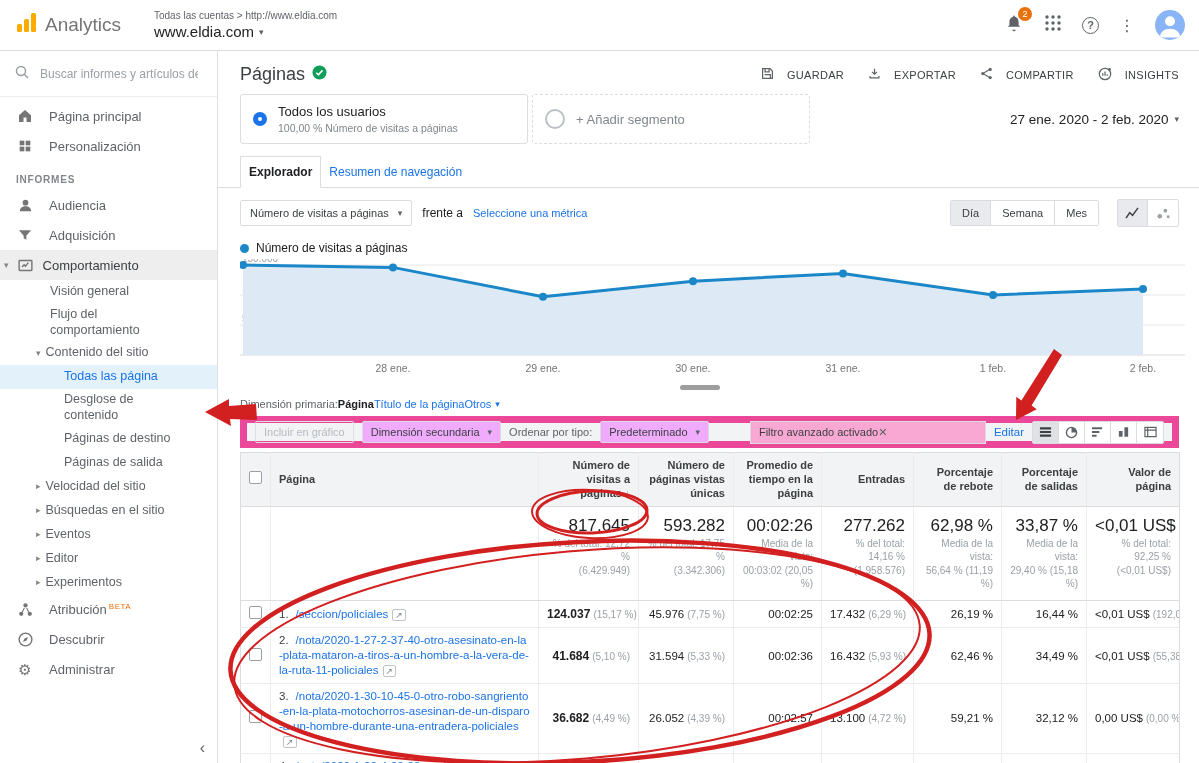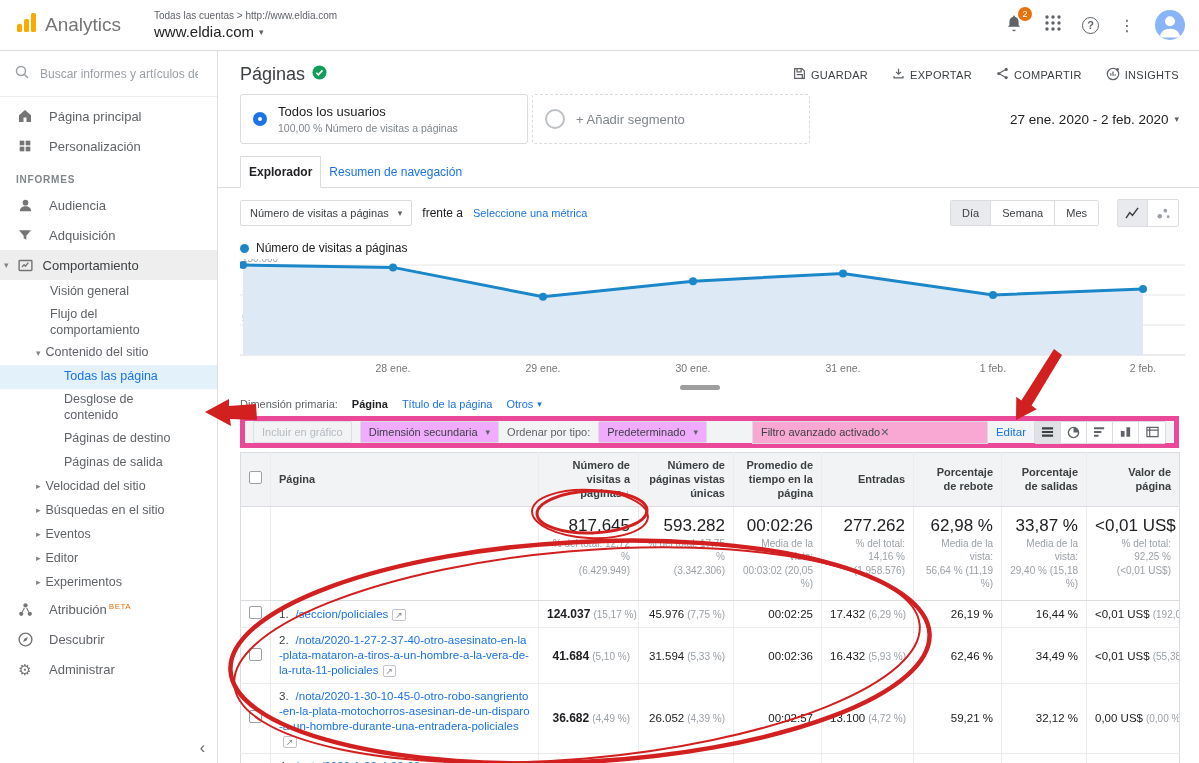--- a/index.html
+++ b/index.html
@@ -46,21 +46,21 @@
   .sm-caret{font-size:9px;color:#80868b}
   .beta{font-size:8px;color:#e8710a;vertical-align:super;margin-left:2px;letter-spacing:.5px}
   .bottom-group{}
   .collapse-btn{position:absolute;bottom:6px;right:12px;font-size:16px;color:#5f6368;cursor:pointer}
 
   
   .main{flex:1;position:relative;overflow:hidden;background:#fff}
   .report-header{display:flex;align-items:center;padding:13px 20px 5px 22px}
   .report-title{font-size:18px;color:#3c4043;display:flex;align-items:center;gap:7px}
   .header-actions{margin-left:auto;display:flex;gap:24px}
-  .action-btn{display:flex;align-items:center;gap:5px;font-size:11px;color:#3c4043;cursor:pointer;letter-spacing:.3px}
+  .action-btn{display:flex;align-items:center;gap:13px;font-size:11px;color:#3c4043;cursor:pointer;letter-spacing:.3px}
 
   .segments-row{display:flex;align-items:center;gap:4px;padding:4px 20px 10px 22px}
   .segment-card{width:288px;height:50px;border:1px solid #dadce0;border-radius:3px;display:flex;align-items:center;gap:11px;padding:0 12px;background:#fff;cursor:pointer}
   .segment-card.dashed{border-style:dashed;width:278px}
   .seg-ring{width:14px;height:14px;border-radius:50%;border:5px solid #1a73e8;flex:0 0 auto}
   .seg-ring.grey{width:20px;height:20px;border:2px solid #bdc1c6}
   .seg-title{font-size:13px;color:#202124}
   .seg-sub{font-size:10.5px;color:#80868b;margin-top:3px}
   .add-seg{font-size:13px;color:#80868b}
   .date-range{margin-left:auto;font-size:13.5px;color:#202124;display:flex;align-items:center;gap:6px;cursor:pointer}
@@ -84,26 +84,26 @@
   .ct-btn.active{background:#e8eaed}
 
   .chart-section{padding:2px 20px 0 22px}
   .legend{display:flex;align-items:center;gap:7px;font-size:12px;color:#202124;height:22px}
   .legend-dot{width:9px;height:9px;border-radius:50%;background:#1b87c9}
   .ytick{font-size:10px;fill:#9aa0a6}
   .xtick{font-size:10.5px;fill:#757575}
   .chart-scrollbar{height:6px;position:relative;width:945px;margin-top:1px}
   .scroll-handle{position:absolute;left:440px;top:1px;width:40px;height:5px;background:#9e9e9e;border-radius:3px;cursor:pointer}
 
-  .dimension-bar{display:flex;align-items:center;gap:14px;font-size:11px;padding:8px 20px 6px 22px}
+  .dimension-bar{display:flex;align-items:center;gap:0;font-size:11px;padding:8px 20px 6px 22px}
   .dim-label{color:#5f6368}
   .dim-active{color:#202124;font-weight:bold;cursor:pointer}
   .dim-opt{color:#1a73e8;cursor:pointer;display:flex;align-items:center;gap:4px}
 
-  .table-toolbar{margin:0 20px 0 22px;background:#f1f3f4;border:5px solid #ec4899;display:flex;align-items:center;gap:8px;padding:4px 8px;font-size:11px;height:32px}
+  .table-toolbar{margin:0 20px 0 22px;background:#f1f3f4;border:7px solid #ec4899;display:flex;align-items:center;gap:8px;padding:4px 8px;font-size:11px;height:32px}
   .tb-btn{background:#f0abfc;border:1px solid #dadce0;border-radius:2px;padding:4px 8px;color:#3c4043;display:flex;gap:8px;align-items:center;cursor:pointer;white-space:nowrap}
   .tb-btn.disabled{color:#b6bbc1;background:transparent;border-color:#dde0e3}
   .tb-label{color:#5f6368;white-space:nowrap}
   .filter-chip{margin-left:auto;background:#f9a8d4;border:1px solid #dadce0;height:23px;display:flex;align-items:center;justify-content:flex-start;padding:0 6px 0 8px;width:236px;color:#3c4043}
   .filter-x{color:#5f6368;cursor:pointer;font-size:11px}
   .edit-link{color:#1a73e8;cursor:pointer;font-size:11.5px}
   .view-icons{display:flex;border:1px solid #dadce0;border-radius:2px;overflow:hidden;background:#fff}
   .vi{width:26px;height:21px;display:flex;align-items:center;justify-content:center;border-right:1px solid #dadce0;cursor:pointer}
   .vi:last-child{border-right:none}
   .vi.active{background:#dfe1e5}

